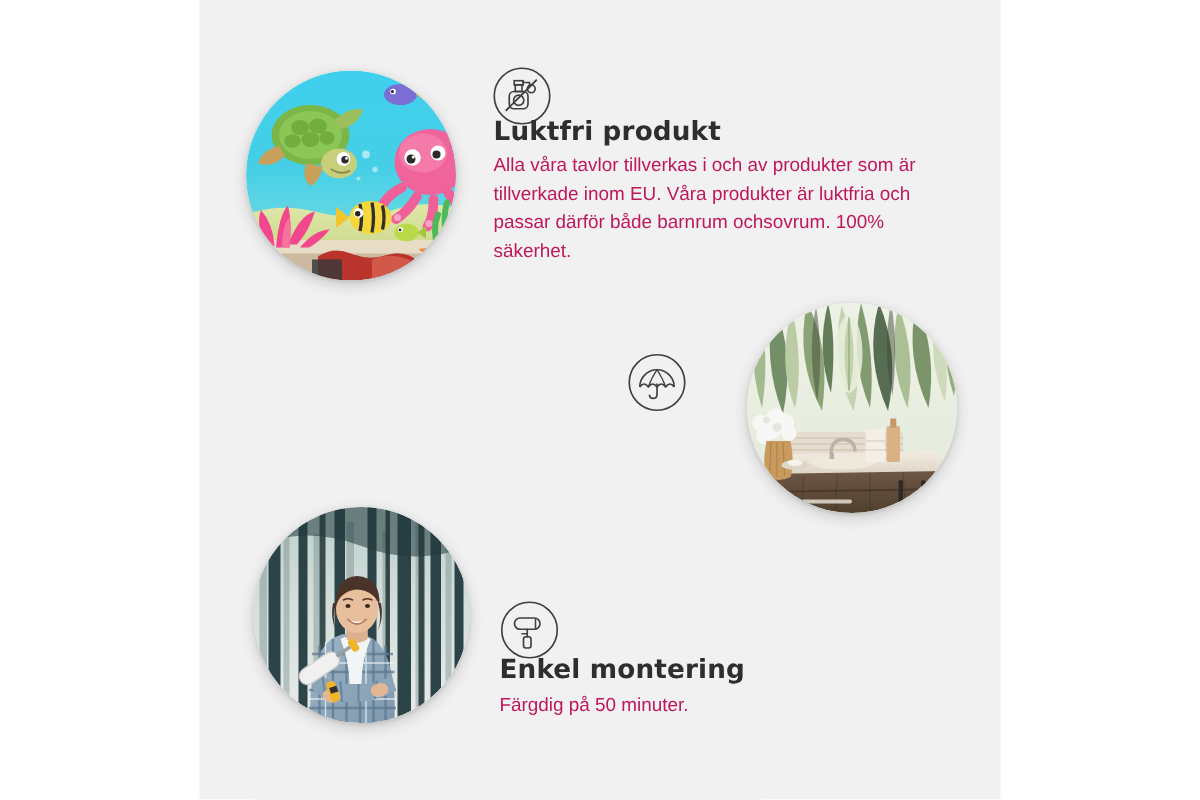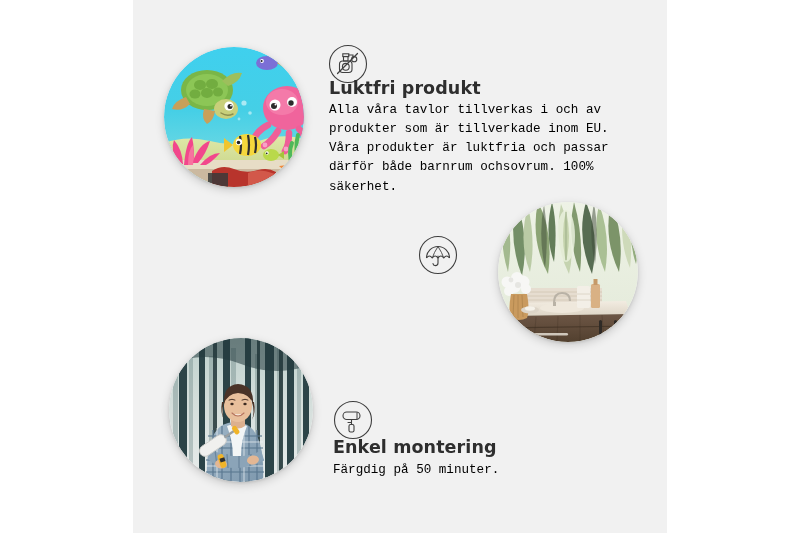--- a/index.html
+++ b/index.html
@@ -59,25 +59,25 @@
     font-family: "DejaVu Sans", sans-serif;
     font-size: 17.5px;
     font-weight: 700;
     color: #2e2e2e;
     letter-spacing: 0.1px;
     white-space: nowrap;
   }
   .body-text {
     position: absolute;
     margin: 0;
-    font-family: Liberation Mono, monospace;
+    font-family: Liberation Sans, sans-serif;
     font-size: 12.6px;
     font-weight: 400;
     line-height: 1.52;
-    color: #000000;
+    color: #be185d;
   }
   .align-left  { text-align: left; }
 
   
   #photo-1      { left: 31px;  top: 47px;  width: 140px; height: 140px; }
   #icon-1       { left: 195px; top: 44px; }
   #head-1       { left: 196px; top: 78px; }
   #text-1       { left: 196px; top: 101px; width: 292px; }
 
   

